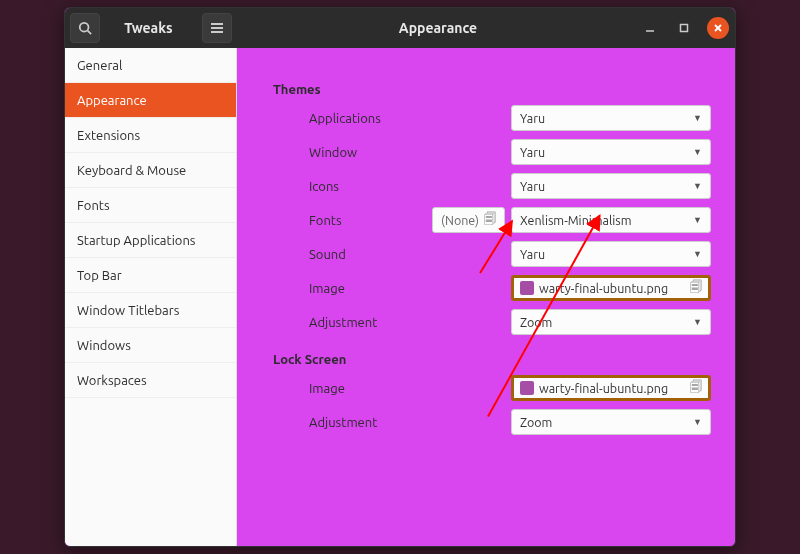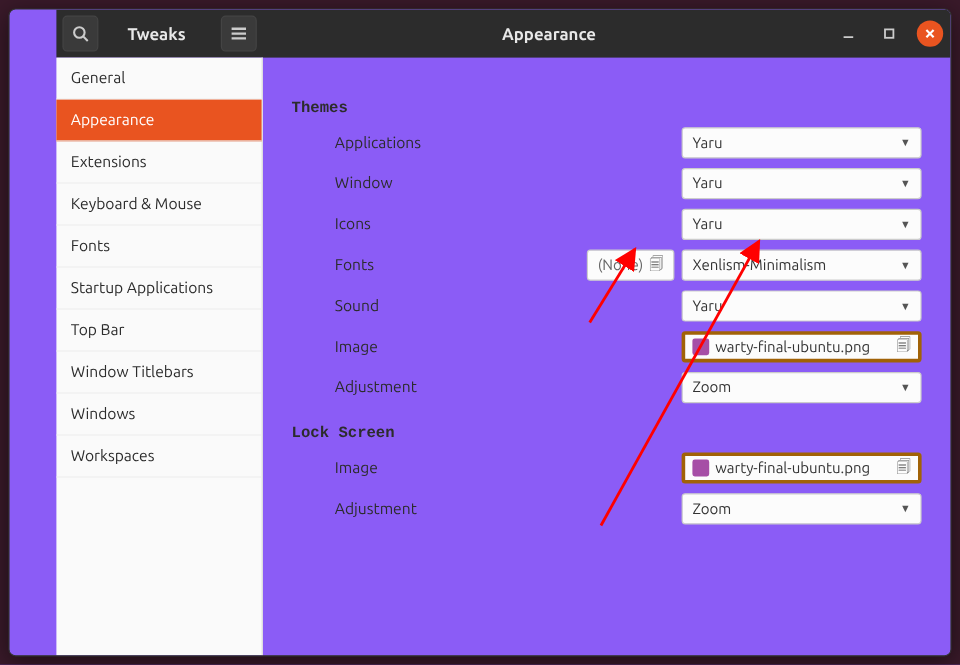--- a/index.html
+++ b/index.html
@@ -1,31 +1,31 @@
 <!DOCTYPE html>
 <html><head>
 <meta charset="utf-8">
 <style>
   * { box-sizing: border-box; margin: 0; padding: 0; font-family: Ubuntu, "Segoe UI", sans-serif; }
   body { background: #3a1a2a; display: flex; align-items: center; justify-content: center; height: 554px; width: 800px; overflow: hidden; }
-  .window { width: 786px; height: 540px; background: #8b5cf6; border: 1px solid #333; border-radius: 6px; overflow: hidden; display: flex; flex-direction: column; box-shadow: 0 4px 20px rgba(0,0,0,0.5); padding-left: 39px; }
+  .window { width: 672px; height: 540px; background: #d946ef; border: 1px solid #333; border-radius: 6px; overflow: hidden; display: flex; flex-direction: column; box-shadow: 0 4px 20px rgba(0,0,0,0.5); }
   .titlebar { height: 40px; background: #2c2c2c; display: flex; align-items: center; color: #ddd; }
   .tb-left { display: flex; align-items: center; width: 172px; }
   .tb-btn { width: 30px; height: 30px; background: #3a3a3a; border: 1px solid #444; border-radius: 4px; margin-left: 5px; display: flex; align-items: center; justify-content: center; color: #ccc; cursor: pointer; }
   .tb-title-left { flex: 1; font-weight: bold; font-size: 14px; color: #e8e8e8; text-align: center; }
   .tb-center { flex: 1; text-align: center; font-weight: bold; font-size: 14px; color: #e8e8e8; }
   .tb-right { display: flex; align-items: center; padding-right: 6px; gap: 12px; }
   .win-btn { width: 22px; height: 22px; border-radius: 50%; display: flex; align-items: center; justify-content: center; color: #ddd; font-size: 11px; cursor: pointer; }
   .win-btn.close { background: #e95420; color: #fff; }
-  .body { flex: 1; display: flex; min-height: 0; }
+  .body { flex: 1; display: flex; min-height: 0; gap: 12px; }
   .sidebar { width: 172px; background: #fafafa; border-right: 1px solid #ddd; }
   .side-item { padding: 10px 12px; font-size: 13px; color: #2c2c2c; cursor: pointer; border-bottom: 1px solid #eee; }
   .side-item.active { background: #e95420; color: #fff; }
   .content { flex: 1; padding: 20px 24px 20px 24px; overflow: auto; position: relative; font-size: 13px; color: #2c2c2c; }
-  .section-title { font-weight: bold; font-size: 13px; margin: 14px 0 6px 0; font-family: Liberation Mono, monospace; }
+  .section-title { font-weight: bold; font-size: 13px; margin: 14px 0 6px 0; }
   .row { display: flex; align-items: center; height: 32px; margin-bottom: 2px; margin-left: 36px; }
   .row-label { flex: 1; font-size: 13px; }
   .combo { width: 200px; height: 26px; background: #fcfcfc; border: 1px solid #ccc; border-radius: 3px; display: flex; align-items: center; padding: 0 8px; font-size: 12.5px; color: #333; cursor: pointer; position: relative; }
   .combo .caret { margin-left: auto; font-size: 9px; color: #555; }
   .filebox { width: 200px; height: 26px; background: #fcfcfc; border: 3px solid #a16207; border-radius: 3px; display: flex; align-items: center; padding: 0 6px; font-size: 12.5px; color: #333; cursor: pointer; gap: 5px; }
   .file-icon { width: 14px; height: 14px; background: #a64ea6; border-radius: 2px; display: inline-block; }
   .open-icon { margin-left: auto; color: #555; font-size: 12px; }
   .none-btn { height: 26px; background: #fcfcfc; border: 1px solid #ccc; border-radius: 3px; display: flex; align-items: center; padding: 0 8px; font-size: 12.5px; color: #666; margin-right: 6px; gap: 5px; cursor: pointer; }
   svg.arrows { position: absolute; top: 0; left: 0; width: 100%; height: 100%; pointer-events: none; }
 </style>

